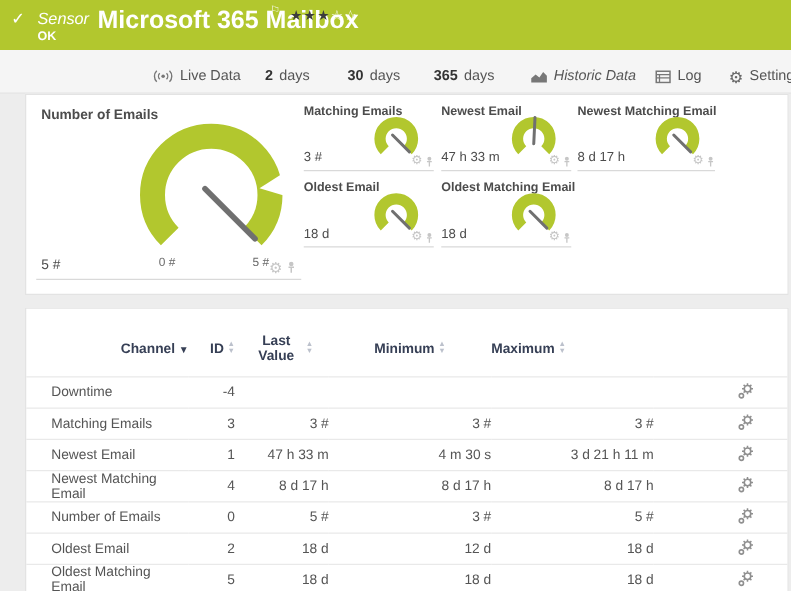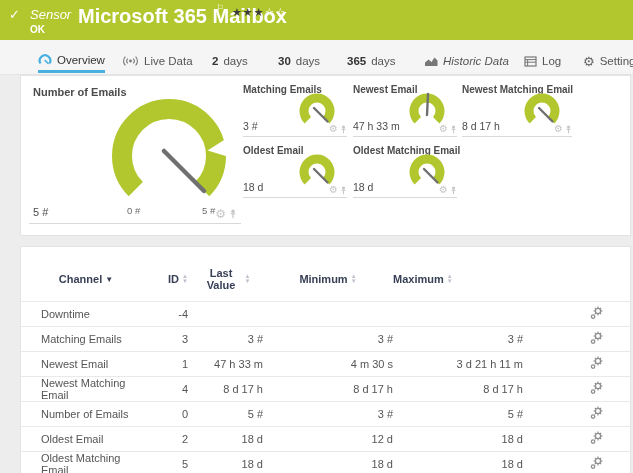--- a/index.html
+++ b/index.html
@@ -52,21 +52,21 @@
   .pos-r1c1 { left:0; top:0; }
   .pos-r1c2 { left:110px; top:0; }
   .pos-r1c3 { left:219px; top:0; width:110px; }
   .pos-r2c1 { left:0; top:61px; }
   .pos-r2c2 { left:110px; top:61px; }
 
   
   table.channels { width:100%; border-collapse:collapse; margin-top:14px; table-layout:fixed; }
   table.channels th { color:#363f55; font-size:11px; font-weight:bold; vertical-align:middle; padding:6px 0 10px 0; cursor:pointer; }
   table.channels td { color:#555; font-size:11px; height:25px; border-top:1px solid #e9e9e9; }
-  th.col-channel { width:130px; text-align:center; padding-left:20px; }
+  th.col-channel { width:130px; text-align:right; padding-left:20px; }
   td.col-channel { padding-left:20px; }
   th.col-id { width:37px; text-align:right; }
   td.col-id { text-align:right; }
   th.col-last { width:75px; text-align:center; }
   td.col-last { text-align:right; }
   th.col-min { width:130px; text-align:center; }
   td.col-min { text-align:right; }
   th.col-max { width:130px; text-align:left; }
   td.col-max { text-align:right; }
   th.col-gear, td.col-gear { width:auto; text-align:right; padding-right:26px; }
@@ -83,27 +83,20 @@
   <div class="topbar">
     <span class="check">✓</span>
     <span class="kind">Sensor</span>
     <span class="title">Microsoft 365 Mailbox</span>
     <span class="flag">⚐</span>
     <span class="stars"><span class="filled">★★★</span><span class="empty">☆☆</span></span>
     <span class="status">OK</span>
   </div>
 
   <div class="tabbar">
-    <div class="tab active" style="left:38px;">
-      <svg width="14" height="13" viewBox="0 0 14 13">
-        <path d="M2.5,10.5 A5.3,5.3 0 1 1 11.5,10.5" fill="none" stroke="#47b0e0" stroke-width="2.2"></path>
-        <line x1="6.6" y1="7" x2="10.6" y2="10.8" stroke="#47b0e0" stroke-width="1.6"></line>
-      </svg>
-      <span>Overview</span>
-    </div>
     <div class="tab" style="left:122px;">
       <svg width="17" height="12" viewBox="0 0 17 12">
         <circle cx="8.5" cy="6" r="1.4" fill="#777"></circle>
         <path d="M5.8,3.6 A3.4,3.4 0 0 0 5.8,8.4" fill="none" stroke="#777" stroke-width="1.1"></path>
         <path d="M11.2,3.6 A3.4,3.4 0 0 1 11.2,8.4" fill="none" stroke="#777" stroke-width="1.1"></path>
         <path d="M3.4,1.6 A6.2,6.2 0 0 0 3.4,10.4" fill="none" stroke="#777" stroke-width="1.1"></path>
         <path d="M13.6,1.6 A6.2,6.2 0 0 1 13.6,10.4" fill="none" stroke="#777" stroke-width="1.1"></path>
       </svg>
       <span>Live Data</span>
     </div>

